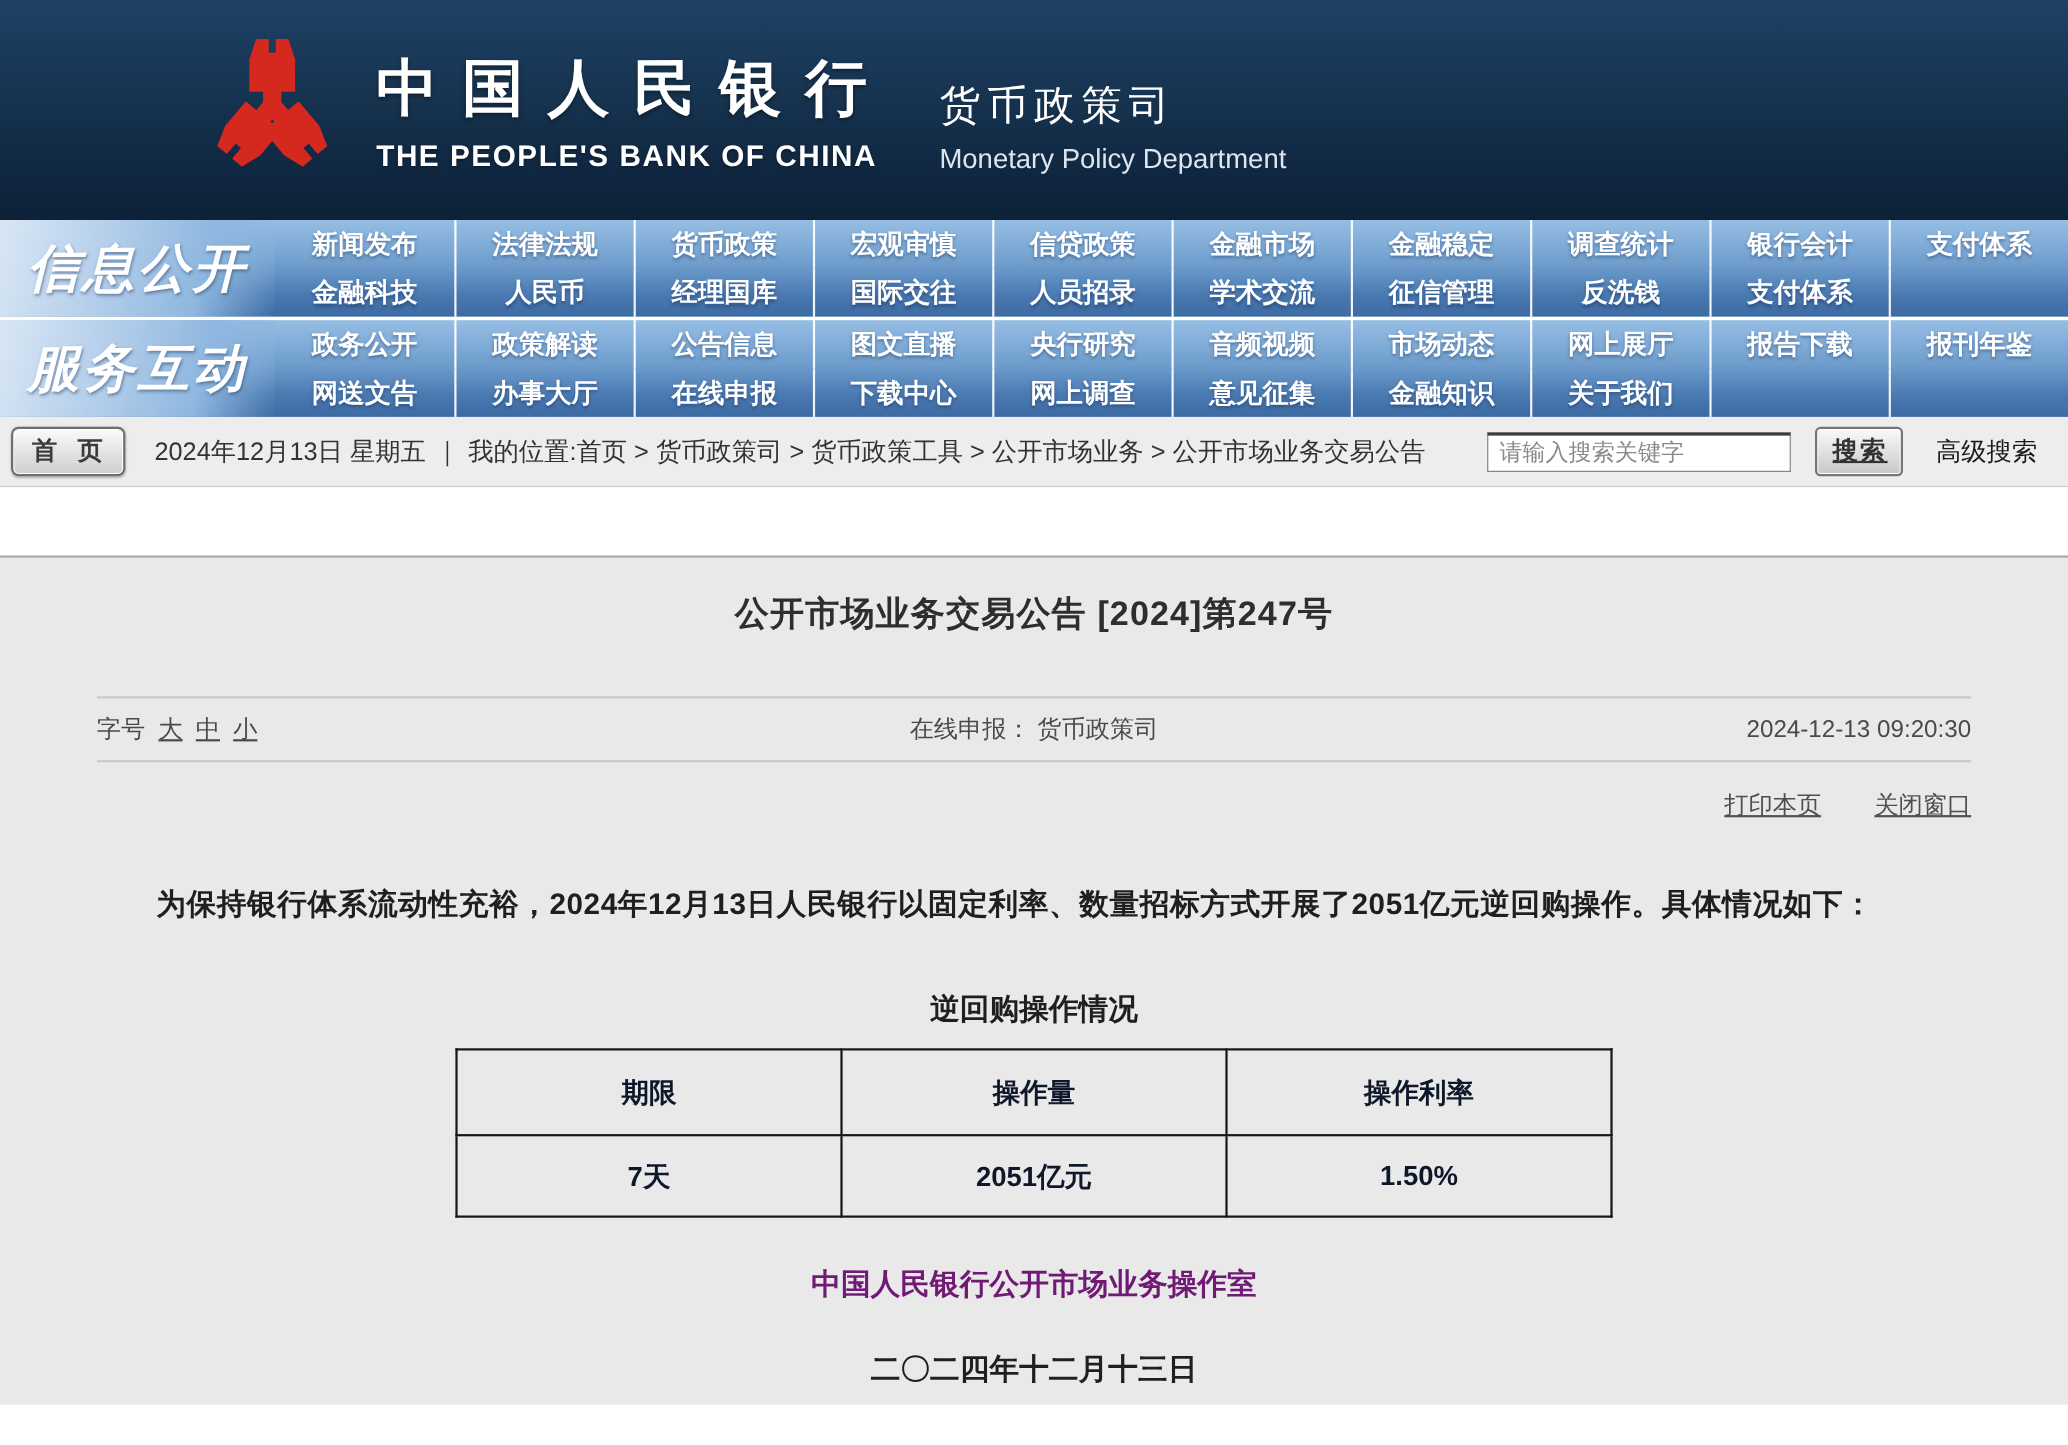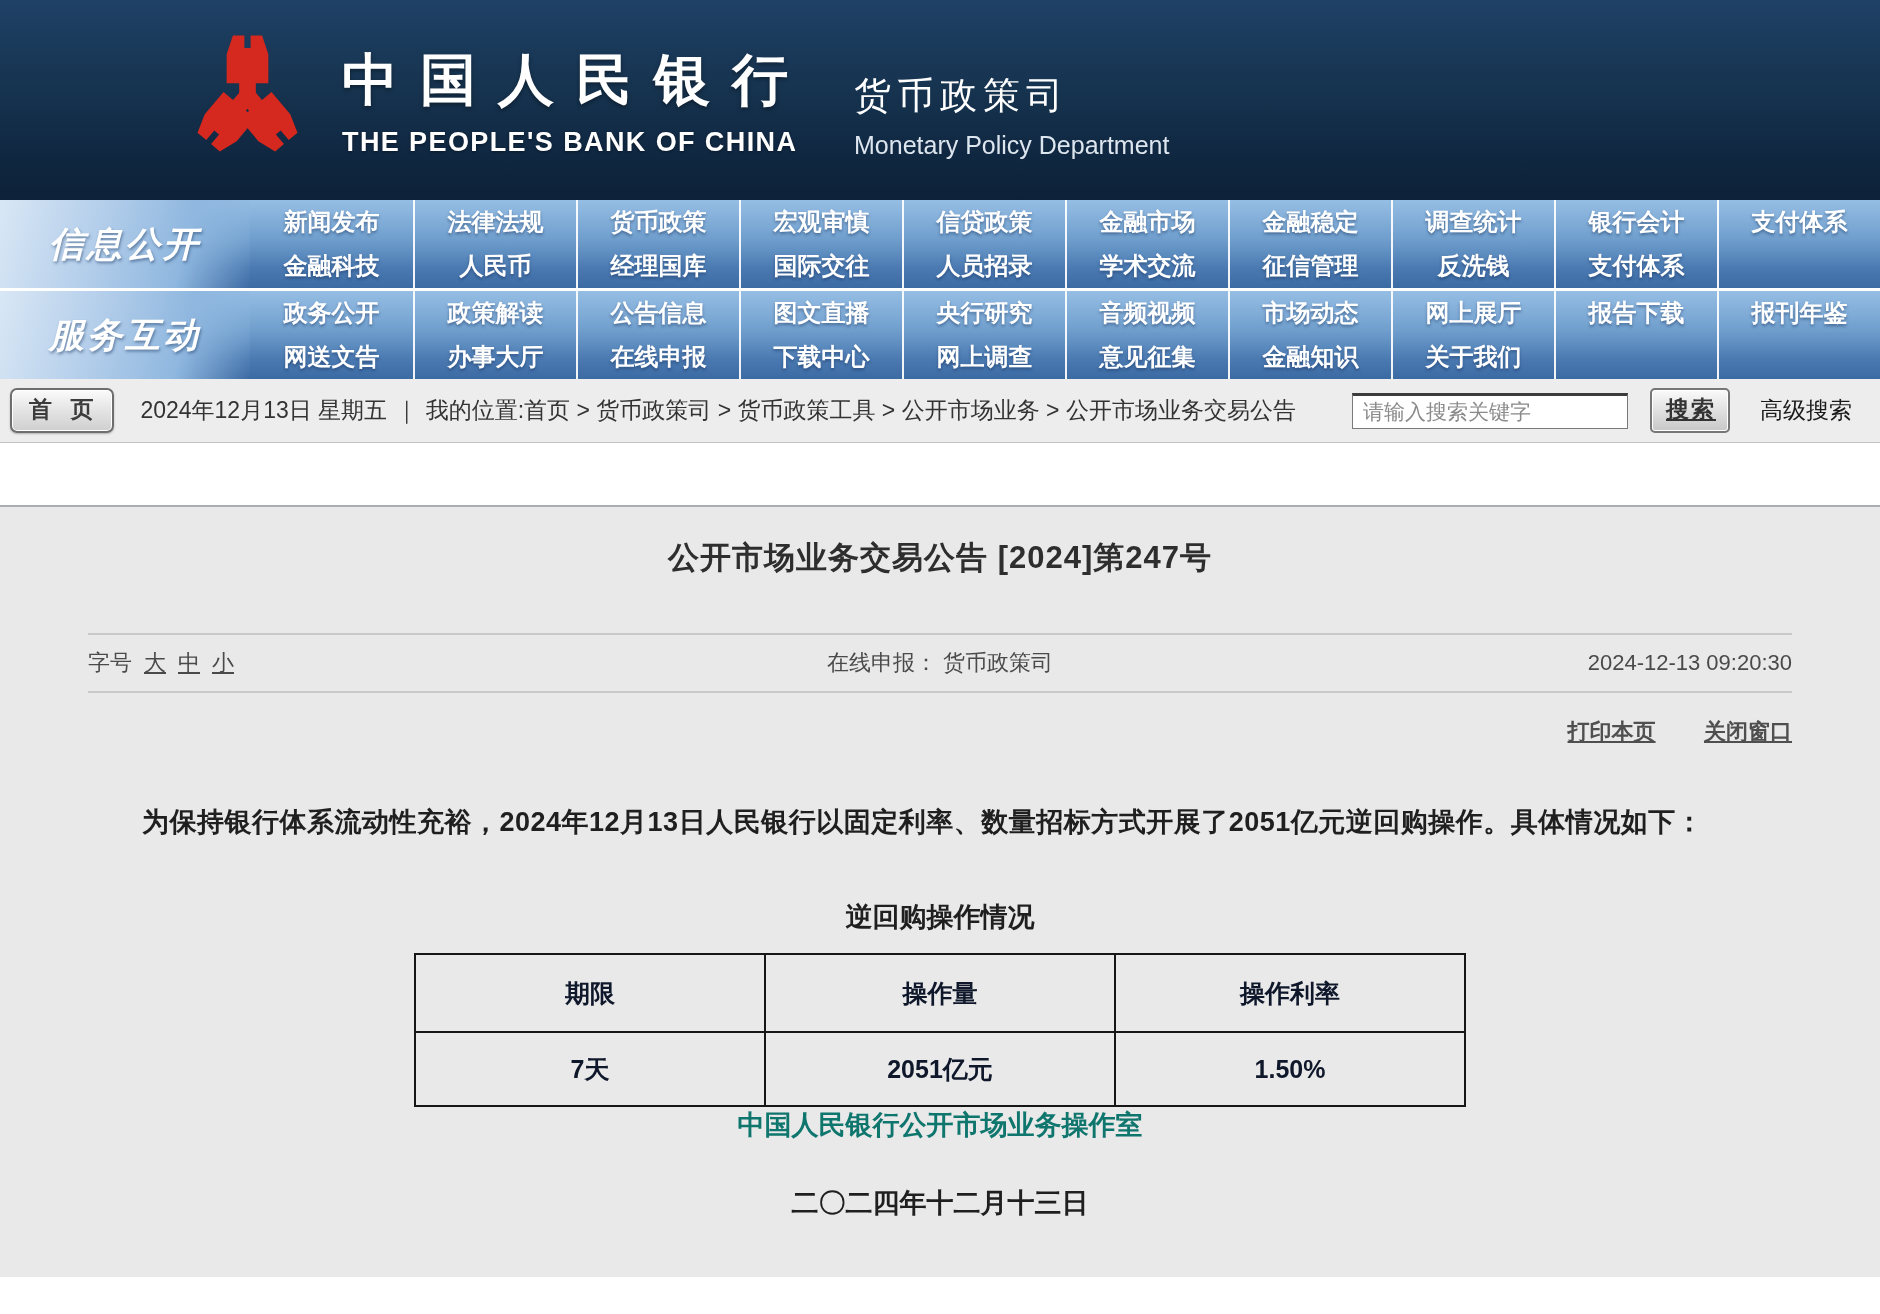--- a/index.html
+++ b/index.html
@@ -21,21 +21,21 @@
   .dept-en{ font-size:25px; color:#dde6ef; margin-top:10px; }
 
   
   .main-nav{ }
   .nav-section{ position:relative;
     background:linear-gradient(180deg,#96bee4 0%,#6f9ecd 45%,#4a79b1 78%,#3c6aa3 100%); }
   .nav-section + .nav-section{ border-top:3px solid #ffffff; }
   .nav-label{ position:absolute; left:0; top:0; width:250px; height:100%;
     background:linear-gradient(105deg,#d9e7f5 0%,#b2cdea 40%,#8fb7df 72%,rgba(143,183,223,0) 100%);
     display:flex; align-items:center; justify-content:center;
-    color:#fff; font-size:35px; font-weight:bold; font-style:italic; letter-spacing:3px;
+    color:#fff; font-size:47px; font-weight:bold; font-style:italic; letter-spacing:3px;
     text-shadow:1px 2px 3px rgba(40,70,110,.55); }
   .nav-rows{ margin-left:250px; }
   .nav-row{ display:flex; height:44px; }
   .nav-cell{ width:163px; flex:0 0 auto; display:flex; align-items:center; justify-content:center;
     color:#fff; font-size:24px; font-weight:bold; white-space:nowrap;
     text-shadow:0 2px 3px rgba(15,40,80,.45); cursor:pointer;
     border-left:2px solid rgba(255,255,255,.92); }
   .nav-cell:first-child{ border-left:none; }
 
   
@@ -64,31 +64,31 @@
   .content{ height:772px; background:#e9e9e9; border-top:2px solid #a9aeb4; padding:0 88px; }
   .page-title{ text-align:center; font-size:31px; font-weight:bold; color:#2e2e2e;
     padding-top:30px; letter-spacing:1px; }
   .meta-bar{ margin-top:54px; border-top:2px solid #c9c9c9; border-bottom:2px solid #c9c9c9;
     height:60px; display:flex; align-items:center; font-size:22px; color:#4a4a4a; }
   .meta-left{ flex:1; display:flex; align-items:center; gap:12px; }
   .meta-left a{ color:#4a4a4a; text-decoration:underline; cursor:pointer; }
   .meta-center{ flex:0 0 auto; }
   .meta-right{ flex:1; text-align:right; }
   .actions-row{ margin-top:24px; text-align:right; }
-  .actions-row a{ font-size:22px; color:#4f4f4f; text-decoration:underline; margin-left:44px; cursor:pointer;font-weight:bold; }
+  .actions-row a{ font-size:22px; color:#4f4f4f; text-decoration:underline; margin-left:44px; cursor:pointer; }
   .body-text{ margin-top:56px; font-size:27px; font-weight:600; color:#1f1f1f;
     text-indent:2em; line-height:38px; letter-spacing:.5px; }
   .table-title{ margin-top:58px; text-align:center; font-size:27px; font-weight:bold; color:#1f1f1f; }
   .ops-table{ width:1052px; margin:18px auto 0 auto; border-collapse:collapse;
     border:2px solid #161616; table-layout:fixed; }
   .ops-table th, .ops-table td{ border:2px solid #161616; text-align:center;
     font-size:25px; font-weight:bold; color:#0f172a; }
   .ops-table th{ height:78px; }
   .ops-table td{ height:74px; }
-  .signature{ text-align:center; font-size:27px; font-weight:bold; color:#0f766e; }
+  .signature{ margin-top:42px; text-align:center; font-size:27px; font-weight:bold; color:#701a75; }
   .sign-date{ margin-top:42px; text-align:center; font-size:27px; font-weight:bold; color:#1f1f1f; }
 </style>
 </head>
 <body>
 
 <header class="site-header">
   <div class="logo-wrap">
     <svg viewBox="0 0 120 140" width="125" height="150" aria-hidden="true">
       <g fill="#d5281e">
         <g transform="translate(60,66)">

